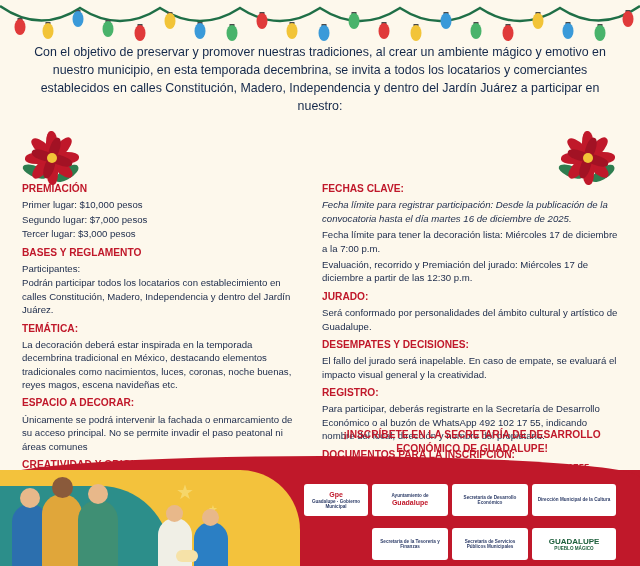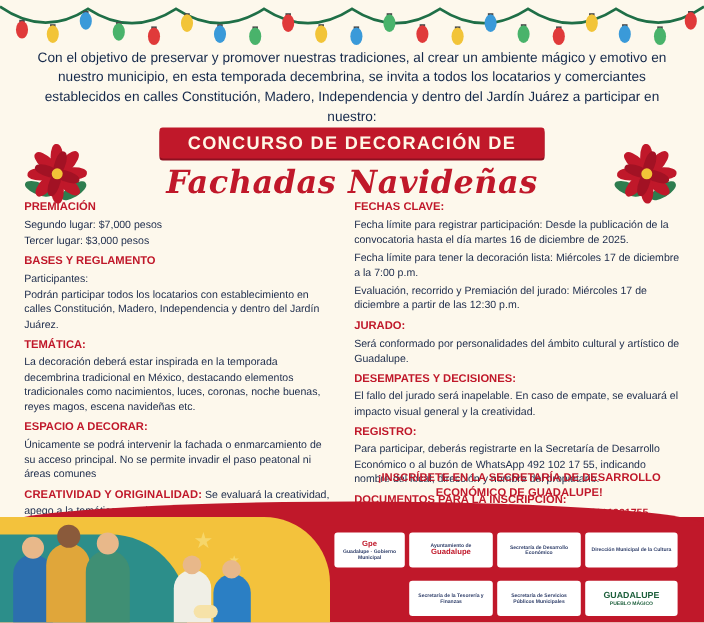--- a/index.html
+++ b/index.html
@@ -210,29 +210,26 @@
     <div class="petal" style="transform:rotate(225deg);"></div>
     <div class="petal" style="transform:rotate(270deg);"></div>
     <div class="petal" style="transform:rotate(315deg);"></div>
     <div class="petal l2" style="transform:rotate(22deg);"></div>
     <div class="petal l2" style="transform:rotate(112deg);"></div>
     <div class="petal l2" style="transform:rotate(202deg);"></div>
     <div class="petal l2" style="transform:rotate(292deg);"></div>
     <div class="core"></div>
   </div>
 
-  <div class="titlewrap">
-    <span class="ribbon">CONCURSO DE DECORACIÓN DE</span>
-    <span class="script">Fachadas Navideñas</span>
-  </div>
 
   <div class="col colL">
 
 
     <p class="b" style="color:#c0182a;font-weight:700;font-size:10.2px;margin-bottom:2px;">PREMIACIÓN</p>
+    <p class="b ind" style="margin-bottom:1px;">Primer lugar: $10,000 pesos</p>
     <p class="b ind" style="margin-bottom:1px;">Segundo lugar: $7,000 pesos</p>
     <p class="b ind blk">Tercer lugar: $3,000 pesos</p>
 
     <p class="b" style="color:#c0182a;font-weight:700;font-size:10.2px;margin-bottom:2px;">BASES Y REGLAMENTO</p>
     <p class="b ind" style="margin-bottom:1px;">Participantes:</p>
     <p class="b ind2 blk">Podrán participar todos los locatarios con establecimiento en  calles Constitución, Madero, Independencia y dentro del Jardín Juárez.</p>
 
     <p class="b" style="color:#c0182a;font-weight:700;font-size:10.2px;margin-bottom:2px;">TEMÁTICA:</p>
     <p class="b ind blk">La decoración deberá estar inspirada en la temporada decembrina  tradicional en México, destacando elementos tradicionales como  nacimientos, luces, coronas, noche buenas, reyes magos, escena navideñas etc.</p>
 
@@ -240,21 +237,21 @@
     <p class="b ind blk">Únicamente se podrá intervenir la fachada o enmarcamiento de su acceso principal. No se permite invadir el paso peatonal ni áreas  comunes</p>
 
     <p class="b">
       <span class="h">CREATIVIDAD Y ORIGINALIDAD:</span><span class="n"> Se evaluará la creatividad, apego a la temática, uso de materiales tradicionales, iluminación y presentación general..</span>
     </p>
   </div>
 
   <div class="col colR">
 
     <p class="b" style="color:#c0182a;font-weight:700;font-size:10.2px;margin-bottom:2px;">FECHAS CLAVE:</p>
-    <p class="b ind" style="margin-bottom:3px;">Fecha límite para registrar participación: Desde la publicación de la convocatoria hasta el día martes 16 de diciembre de 2025.</p>
+    <p class="b ind" style="margin-bottom:3px;font-style:italic;">Fecha límite para registrar participación: Desde la publicación de la convocatoria hasta el día martes 16 de diciembre de 2025.</p>
     <p class="b ind" style="margin-bottom:3px;">Fecha límite para tener la decoración lista: Miércoles 17 de diciembre a la 7:00 p.m.</p>
     <p class="b ind blk">Evaluación, recorrido y Premiación del jurado: Miércoles 17 de diciembre a partir de las 12:30 p.m.</p>
 
     <p class="b" style="color:#c0182a;font-weight:700;font-size:10.2px;margin-bottom:2px;">JURADO:</p>
     <p class="b ind blk">Será conformado por personalidades del ámbito cultural y artístico de Guadalupe.</p>
 
     <p class="b" style="color:#c0182a;font-weight:700;font-size:10.2px;margin-bottom:2px;">DESEMPATES Y DECISIONES:</p>
     <p class="b ind blk">El fallo del jurado será inapelable. En caso de empate, se evaluará el impacto visual general y la creatividad.</p>
 
     <p class="b" style="color:#c0182a;font-weight:700;font-size:10.2px;margin-bottom:2px;">REGISTRO:</p>

